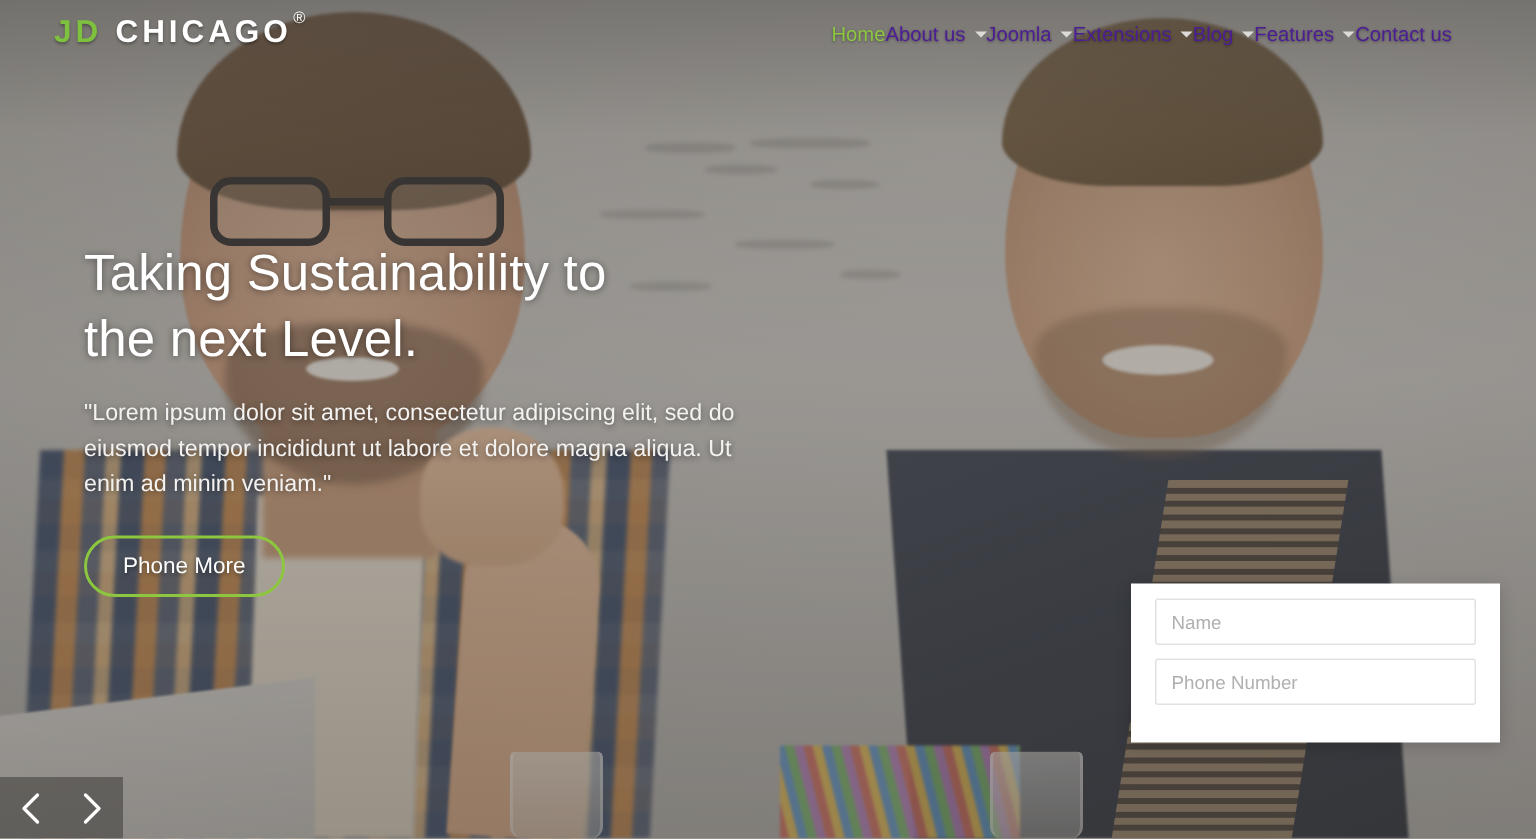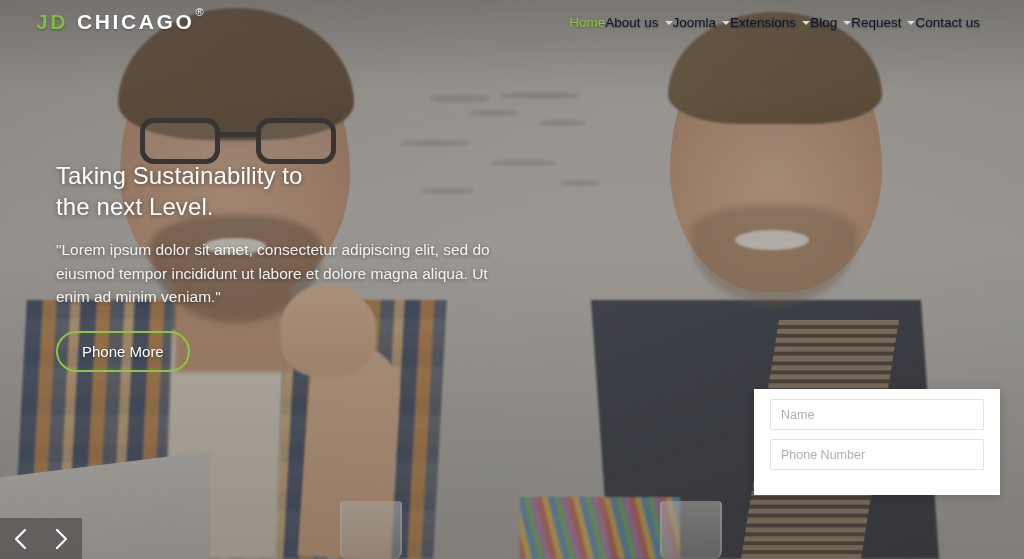--- a/index.html
+++ b/index.html
@@ -183,21 +183,21 @@
   
   .tint{
     position:absolute; inset:0;
     background:
       linear-gradient(180deg, rgba(62,60,57,.52) 0%, rgba(62,60,57,.30) 16%, rgba(62,60,57,.22) 45%, rgba(62,60,57,.30) 100%),
       rgba(120,116,110,.28);
   }
 
   
   .header{
-    position:absolute; left:0; top:0; right:4px; height:44px;
+    position:absolute; left:0; top:0; right:16px; height:44px;
     display:flex; align-items:center;
     padding:0 40px 0 36px;
     z-index:30;
   }
   .logo{
     display:flex; align-items:flex-start;
     letter-spacing:2.6px;
     font-size:21px; font-weight:bold;
     white-space:nowrap;
     text-shadow:0 1px 2px rgba(0,0,0,.35);
@@ -209,41 +209,41 @@
     color:#ffffff; font-size:11px; line-height:1;
     position:relative; top:-3px; margin-left:1px; font-weight:normal;
   }
 
   .nav{
     margin-left:auto;
     display:flex; align-items:center;
   }
   .nav-item{
     display:flex; align-items:center; gap:6px;
-    color:#0f172a; font-size:13.5px;
+    color:#4c1d95; font-size:13.5px;
     text-shadow:0 1px 2px rgba(0,0,0,.4);
     cursor:pointer; white-space:nowrap;
   }
   .nav-item.active{ color:#8dc63f; }
   .caret{
     width:0; height:0;
     border-left:4px solid transparent;
     border-right:4px solid transparent;
     border-top:4px solid #dcdbd8;
     display:inline-block;
     position:relative; top:1px;
   }
 
   
   .hero{
     position:absolute; left:56px; top:160px; width:520px; z-index:20;
   }
   .hero h1{
     color:#ffffff;
-    font-size:24px;
+    font-size:34px;
     font-weight:400;
     line-height:1.30;
     letter-spacing:.1px;
     text-shadow:0 1px 5px rgba(0,0,0,.45);
   }
   .hero p{
     margin-top:16px;
     color:#f3f2f0;
     font-size:15.5px;
     line-height:1.52;
@@ -374,21 +374,21 @@
       </div>
       <div class="nav-item">
         <span>Extensions</span>
         <i class="caret"></i>
       </div>
       <div class="nav-item">
         <span>Blog</span>
         <i class="caret"></i>
       </div>
       <div class="nav-item">
-        <span>Request</span>
+        <span>Features</span>
         <i class="caret"></i>
       </div>
       <div class="nav-item">
         <span>Contact us</span>
       </div>
     </nav>
   </header>
 
   <div class="hero">
     <h1>

